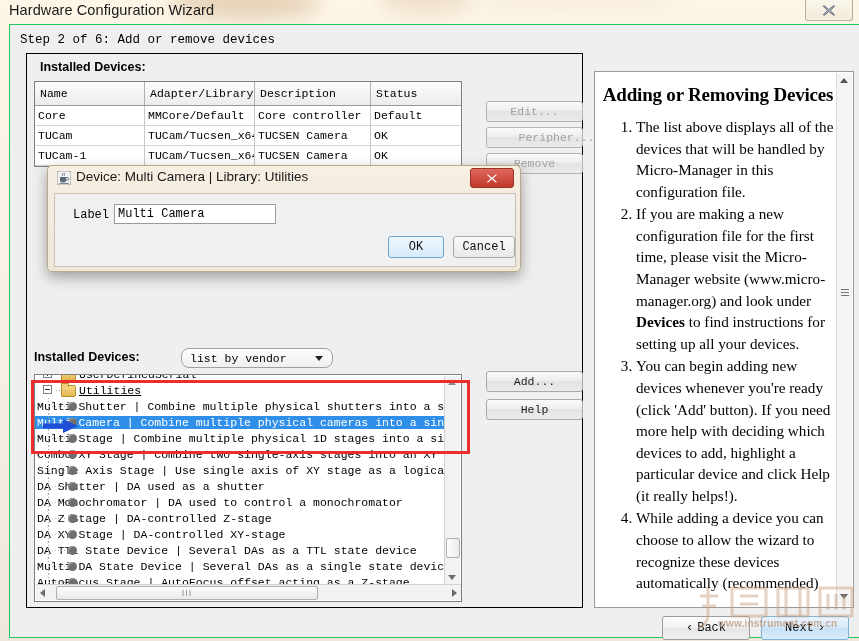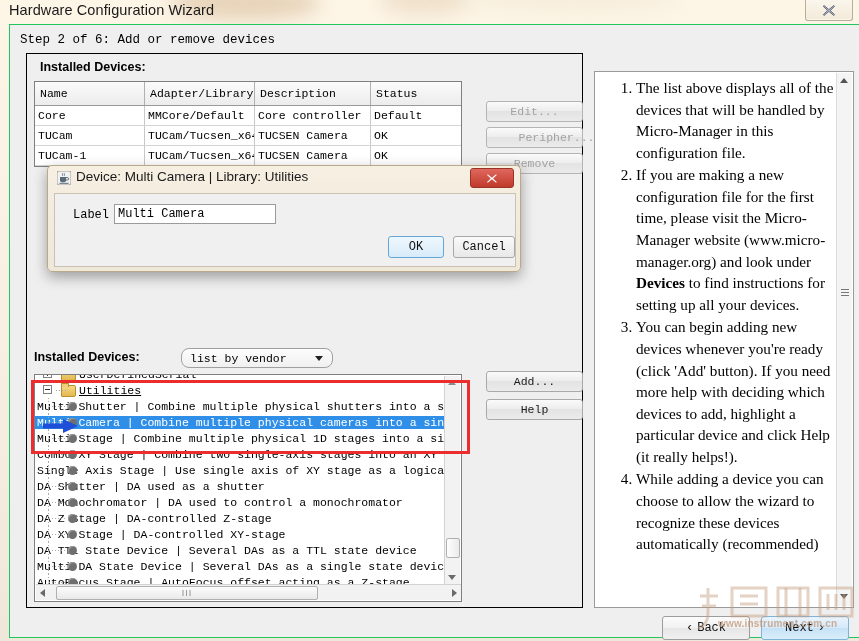--- a/index.html
+++ b/index.html
@@ -530,20 +530,21 @@
   </div>
 
   <div id="red-box"></div>
 
   <svg id="blue-arrow" viewBox="0 0 36 16">
     <path d="M0 5.5 H20 V1 L35 8 L20 15 V10.5 H0 Z" fill="#1f4fd8"></path>
   </svg>
 
   <div id="help-panel">
     <div id="help-inner">
+      <div id="help-title">Adding or Removing Devices</div>
       <ol id="help-list">
           <li>The list above displays all of the devices that will be handled by Micro-Manager in this configuration file.</li>
           <li>If you are making a new configuration file for the first time, please visit the Micro-Manager website (www.micro-manager.org) and look under <b>Devices</b> to find instructions for setting up all your devices.</li>
           <li>You can begin adding new devices whenever you're ready (click 'Add' button). If you need more help with deciding which devices to add, highlight a particular device and click Help (it really helps!).</li>
           <li>While adding a device you can choose to allow the wizard to recognize these devices automatically (recommended)</li>
         </ol>
     </div>
     <div id="help-vsb">
       <div class="up"></div>
       <div class="grip"></div>

